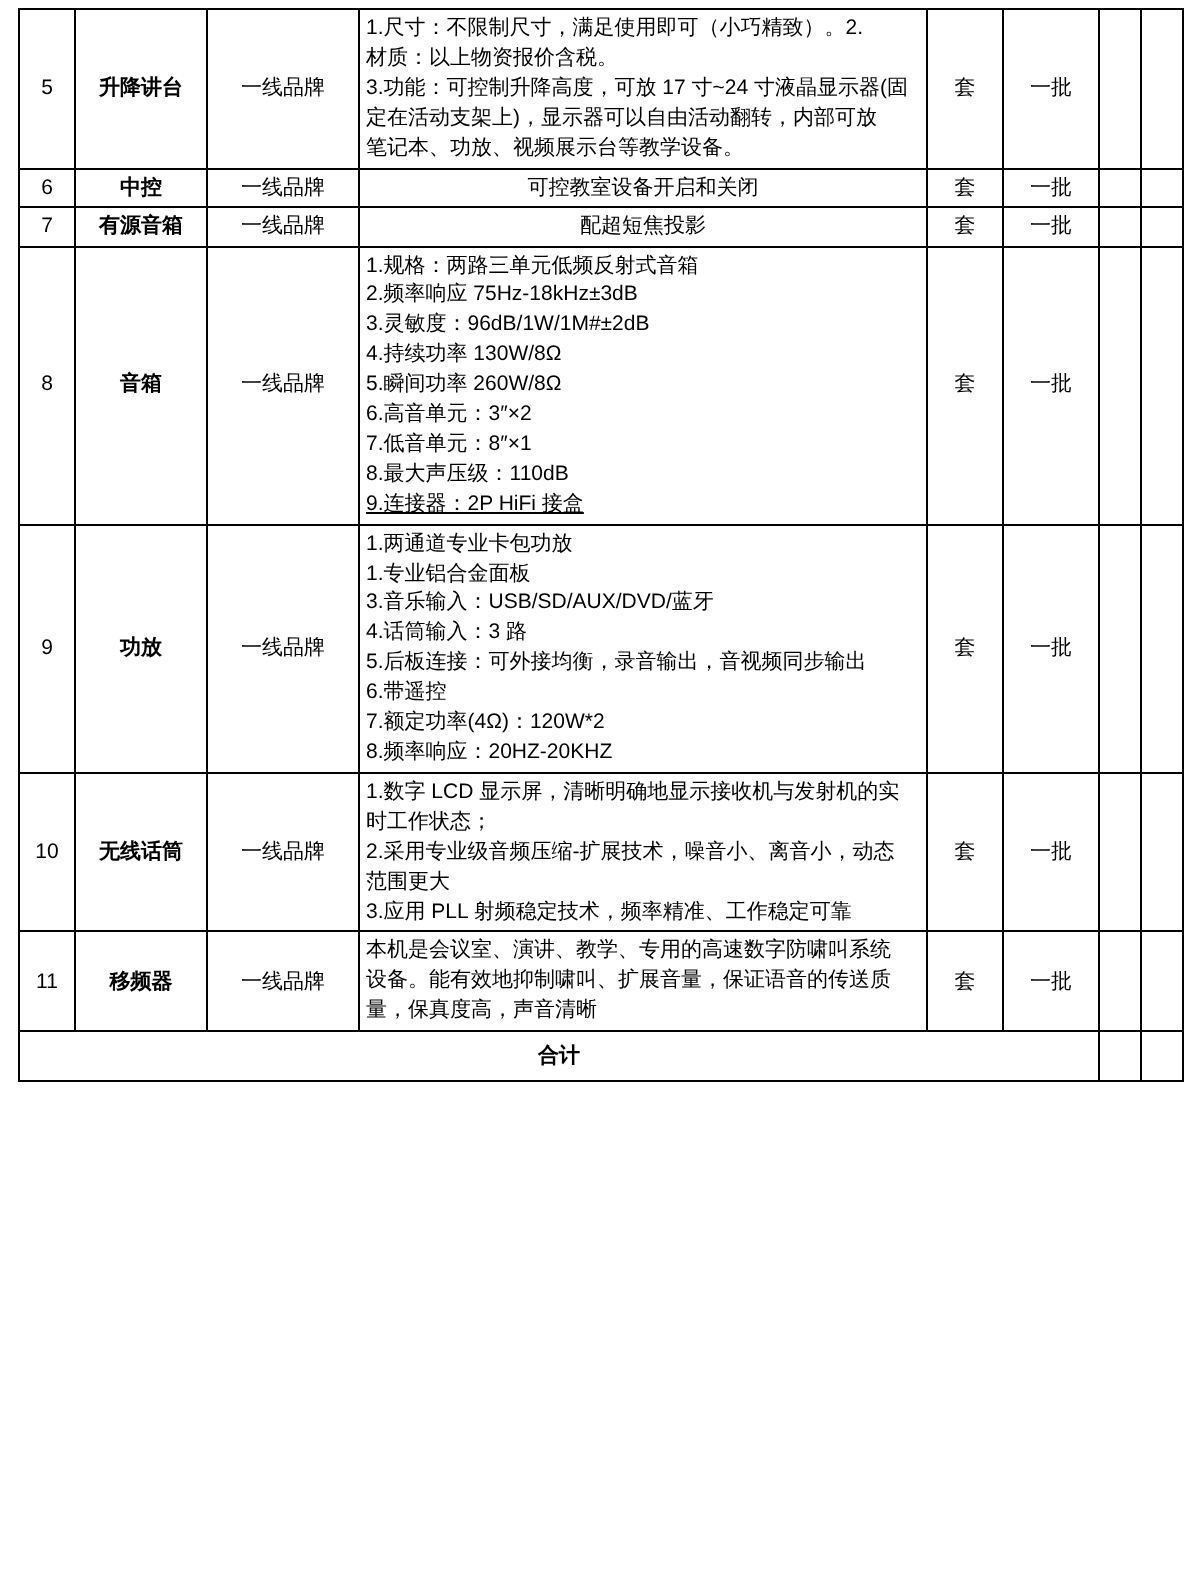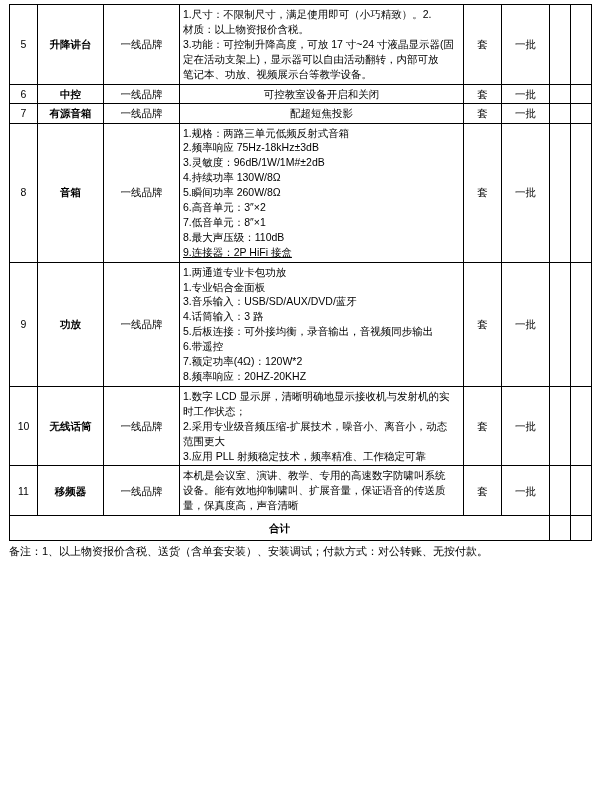--- a/index.html
+++ b/index.html
@@ -204,15 +204,14 @@
       </tr>
 
       <tr class="total-row">
         <td colspan="6" class="total-label">合计</td>
         <td class="c-blank1"></td>
         <td class="c-blank2"></td>
       </tr>
     </tbody>
   </table>
 
-  <div class="note">备注：1、以上物资报价含税、送货（含单套安装）、安装调试；付款方式：对公转账、无按付款。</div>
 
 </div>
 
 </body></html>

